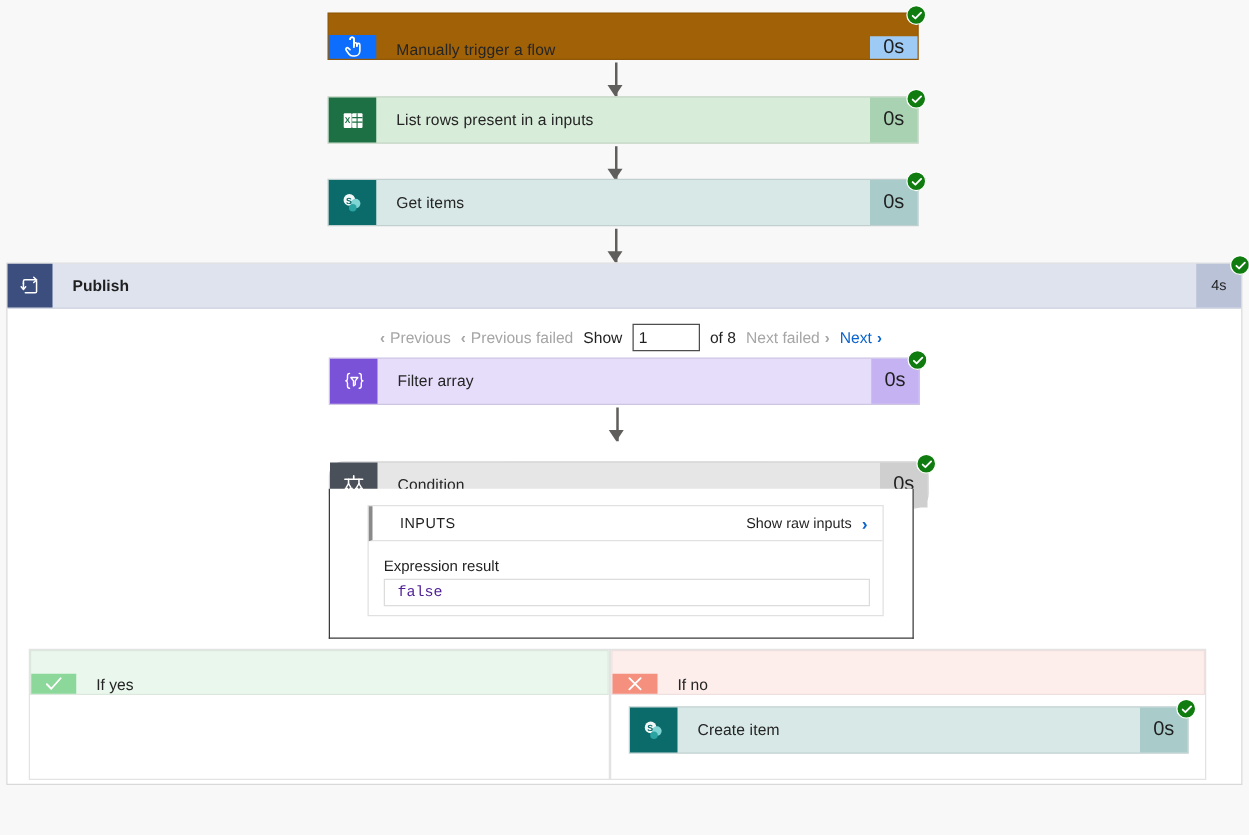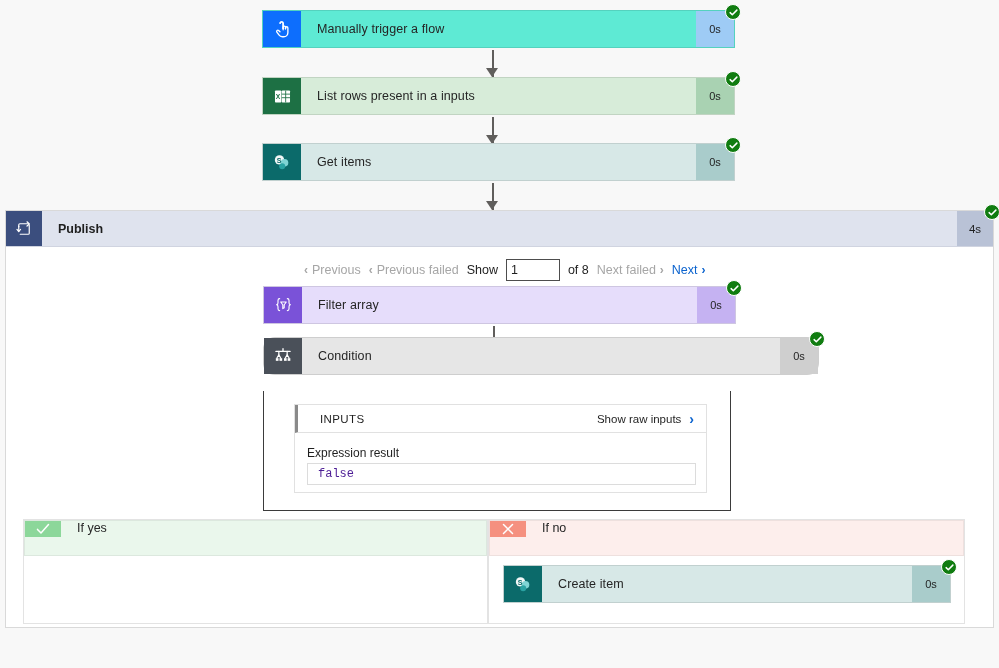--- a/index.html
+++ b/index.html
@@ -33,36 +33,36 @@
     display: flex; align-items: center;
     padding-left: 16px;
     font-size: 12.5px;
     color: #252525;
     letter-spacing: .1px;
     overflow: hidden; white-space: nowrap;
   }
   .card .dur {
     width: 38px; min-width: 38px;
     display: flex; align-items: center; justify-content: center;
-    font-size: 11px;
+    font-size: 16px;
     color: #1f1f1f;
   }
   .status {
     position: absolute;
     top: -7px; right: -7px;
     width: 16px; height: 16px;
     border-radius: 50%;
     background: #107c10;
     border: 1.5px solid #ffffff;
     display: flex; align-items: center; justify-content: center;
   }
   .status svg { display: block; }
 
   
-  .c-trigger       { background:#5eead4; }
+  .c-trigger       { background:#a16207;align-items:flex-end; }
   .c-trigger .ico  { background:#0d6efd; }
   .c-trigger .dur  { background:#9ecbf5; }
 
   .c-excel         { background:#d7ecd9; }
   .c-excel .ico    { background:#1d7044; }
   .c-excel .dur    { background:#a9d2b2; }
 
   .c-sp            { background:#d7e8e7; }
   .c-sp .ico       { background:#0b6a6a; }
   .c-sp .dur       { background:#a9cccb; }
@@ -189,21 +189,21 @@
   }
 
   
   .branch {
     position:absolute;
     background:#ffffff;
     border:1px solid #e3e3e3;
   }
   .branch-head {
     position:absolute; left:0; top:0;
-    display:flex; align-items:flex-start; height:36px;
+    display:flex; align-items:flex-end; height:36px;
     border:1px solid rgba(0,0,0,0.06);
   }
   .branch-head .ico {
     width:36px; min-width:36px;
     display:flex; align-items:center; justify-content:center;
   }
   .branch-head .ttl {
     flex:1 1 auto; display:flex; align-items:center;
     padding-left:16px; font-size:12.5px; color:#252525;
   }
@@ -344,21 +344,21 @@
             <path d="M1.5 6.2 4.4 9 10.5 2.8" stroke="#fff" stroke-width="2" fill="none" stroke-linecap="round" stroke-linejoin="round"></path>
           </svg>
       </div>
     </div>
 
     <div class="arrow" style="left:481px; top:115px; height:27px;">
       <div class="stem"></div>
         <div class="head"></div>
     </div>
 
-    <div class="card c-cond" style="left:257px; top:126px; width:556px;border-radius:12px;">
+    <div class="card c-cond" style="left:257px; top:158px; width:480px;border-radius:12px;">
       <div class="ico">
         <svg width="20" height="20" viewBox="0 0 24 24" fill="none">
           <path d="M3.5 6.5h17" stroke="#fff" stroke-width="1.6" stroke-linecap="round"></path>
           <path d="M12 3.3v3.2" stroke="#fff" stroke-width="1.6" stroke-linecap="round"></path>
           <path d="M7 6.5v4.2M17 6.5v4.2" stroke="#fff" stroke-width="1.5" stroke-linecap="round"></path>
           <path d="M7 10.7 4.8 14.3M7 10.7l2.2 3.6M17 10.7l-2.2 3.6M17 10.7l2.2 3.6" stroke="#fff" stroke-width="1.35" stroke-linecap="round"></path>
           <rect x="3.4" y="14.6" width="3.2" height="3.2" fill="#fff"></rect>
           <rect x="7.8" y="14.6" width="3.2" height="3.2" fill="#fff"></rect>
           <rect x="13.2" y="14.6" width="3.2" height="3.2" fill="#fff"></rect>
           <rect x="17.6" y="14.6" width="3.2" height="3.2" fill="#fff"></rect>

